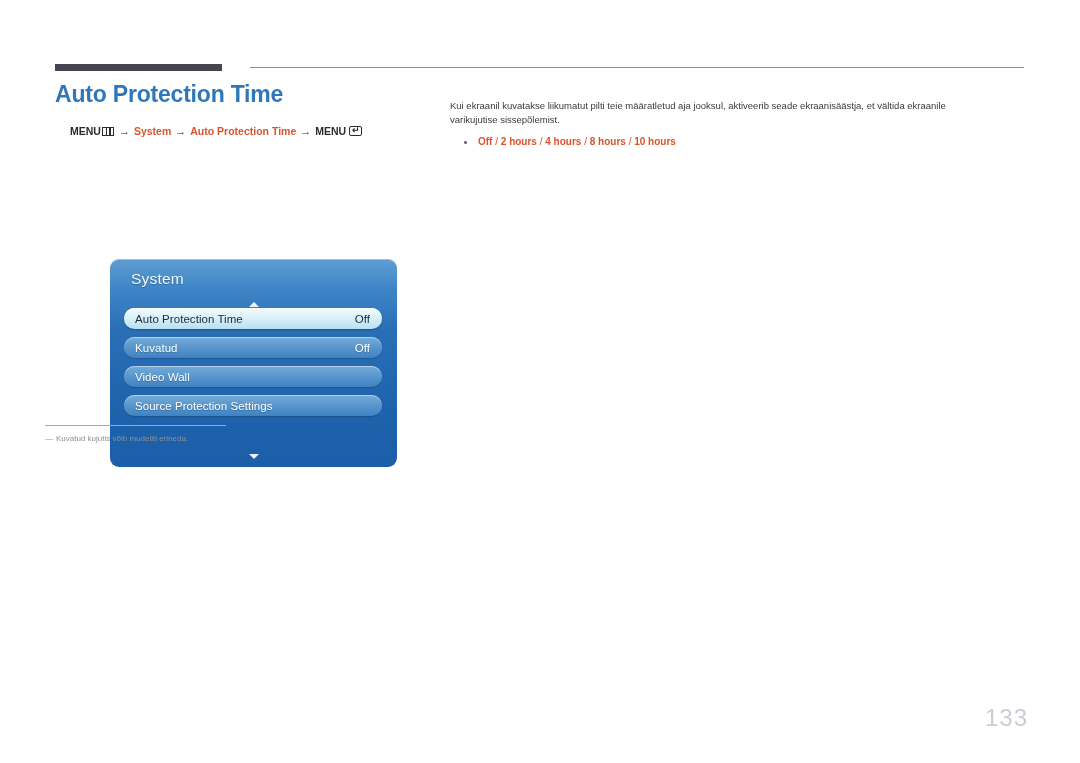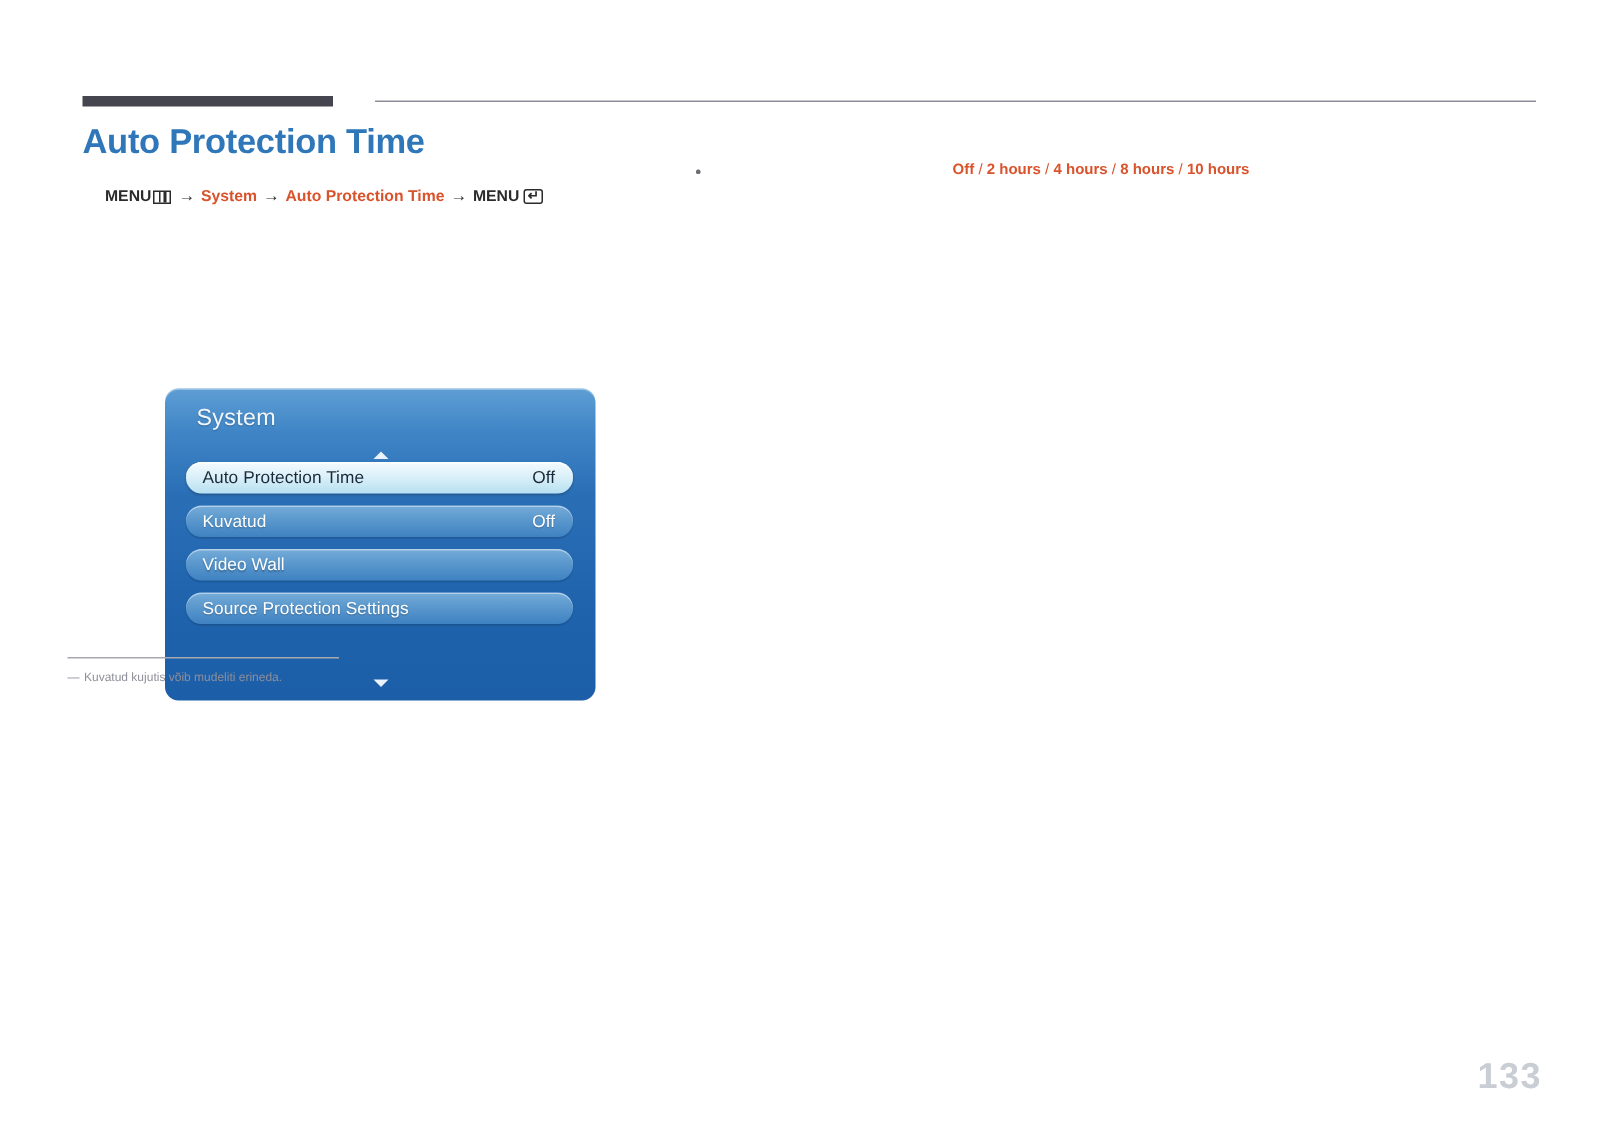--- a/index.html
+++ b/index.html
@@ -204,21 +204,21 @@
   .osd-row.selected .lbl,
   .osd-row.selected .val {
     color: #1b2a3a;
     text-shadow: none;
   }
 
   
   .footnote {
     position: absolute;
     left: 45px;
-    top: 438px;
+    top: 425px;
     width: 360px;
   }
   .footnote-rule {
     width: 181px;
     height: 1px;
     background: #a8a8b0;
     margin-bottom: 7px;
   }
   .footnote-text {
     font-size: 8px;
@@ -242,21 +242,20 @@
   .desc {
     font-size: 9.5px;
     line-height: 14px;
     color: #3a3a3a;
     margin: 0;
   }
   .bullet-list {
     margin: 8px 0 0 0;
     padding: 0;
     list-style: none;
-    text-align: center;
   }
   .bullet-list li {
     position: relative;
     padding-left: 28px;
     font-size: 10px;
     line-height: 14px;
     color: #d9532c;
   }
   .bullet-list li::before {
     content: "";
@@ -272,21 +271,21 @@
   .bullet-list .sep { color: #d9532c; font-weight: normal; }
 
   
   .page-number {
     position: absolute;
     right: 52px;
     bottom: 31px;
     font-size: 24px;
     color: #c9cdd4;
     letter-spacing: 1px;
-    font-weight: bold;
+    font-weight: normal;
   }
 </style>
 </head>
 <body>
 
 <div class="rule-wrap">
   <div class="rule-thick"></div>
   <div class="rule-thin"></div>
 </div>
 
@@ -344,18 +343,19 @@
 </div>
 
 <div class="footnote">
   <div class="footnote-rule"></div>
   <div class="footnote-text">
     <span class="footnote-dash">―</span><span>Kuvatud kujutis võib mudeliti erineda.</span>
   </div>
 </div>
 
 <div class="right-col">
+  <p class="desc">Kui ekraanil kuvatakse liikumatut pilti teie määratletud aja jooksul, aktiveerib seade ekraanisäästja, et vältida ekraanile varikujutise sissepõlemist.</p>
   <ul class="bullet-list">
     <li><b>Off</b><span class="sep"> / </span><b>2 hours</b><span class="sep"> / </span><b>4 hours</b><span class="sep"> / </span><b>8 hours</b><span class="sep"> / </span><b>10 hours</b></li>
   </ul>
 </div>
 
 <div class="page-number">133</div>
 
 </body></html>

